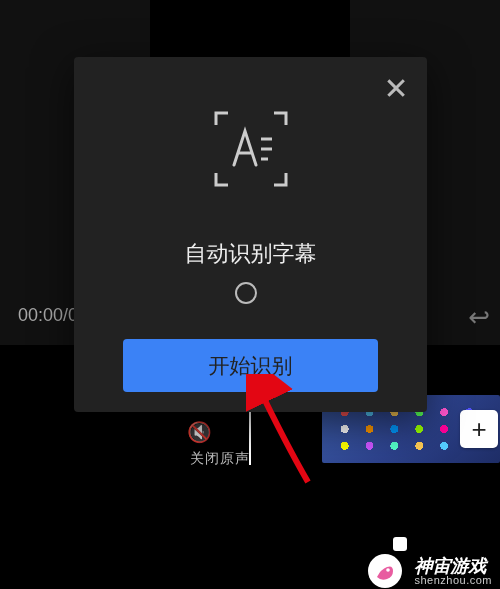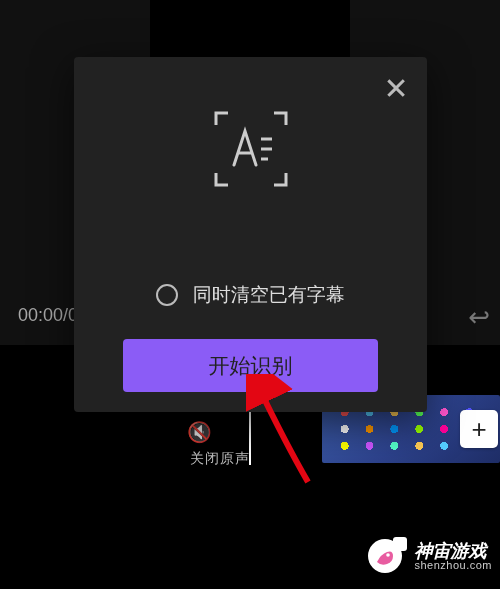--- a/index.html
+++ b/index.html
@@ -115,33 +115,33 @@
     .radio-ring {
       display:inline-block; width:22px; height:22px;
       border:2px solid #bbb; border-radius:50%;
       vertical-align:middle; margin-right:10px;
     }
     .modal-option-label {
       color:#ddd; font-size:19px; vertical-align:middle;
     }
     .modal-start {
       position:absolute; left:49px; top:282px; width:255px; height:53px;
-      background:#8b5cf6; border-radius:4px;
+      background:#3b82f6; border-radius:4px;
       color:#222; font-size:21px;
       display:flex; align-items:center; justify-content:center;
       cursor:pointer; border:none;
     }
     
     .pointer-arrow {
       position:absolute; left:246px; top:374px;
       pointer-events:none;
     }
     
     .watermark {
-      position:absolute; right:8px; bottom:16px;
+      position:absolute; right:8px; bottom:1px;
       display:flex; align-items:center; gap:12px;
     }
     .watermark-logo {
       width:34px; height:34px; background:#fff; border-radius:50%;
       display:flex; align-items:center; justify-content:center;
     }
     .watermark-text { text-align:left; line-height:1; }
     .watermark-title { color:#fff; font-size:18px; font-style:italic; font-weight:700; }
     .watermark-sub { color:#ccc; font-size:11px; letter-spacing:0.5px;text-align:center; }
   </style>
@@ -181,23 +181,23 @@
       <path d="M74 64 L74 76 L62 76" stroke="#ccc" stroke-width="3" fill="none"></path>
       <path d="M16 76 L4 76 L4 64" stroke="#ccc" stroke-width="3" fill="none"></path>
 
       <path d="M22 56 L33 22 L44 56 M26 44 L40 44" stroke="#ccc" stroke-width="3" fill="none" stroke-linecap="round"></path>
 
       <line x1="49" y1="30" x2="60" y2="30" stroke="#ccc" stroke-width="3"></line>
       <line x1="49" y1="40" x2="60" y2="40" stroke="#ccc" stroke-width="3"></line>
       <line x1="49" y1="50" x2="56" y2="50" stroke="#ccc" stroke-width="3"></line>
     </svg>
   </div>
+  <div class="modal-title">自动识别字幕</div>
   <div class="modal-option">
     <span class="radio-ring"></span>
-    <span class="modal-option-label">同时清空已有字幕</span>
   </div>
   <button class="modal-start">开始识别</button>
 </div>
 
 <svg class="pointer-arrow" width="80" height="115">
   <defs>
     <marker id="ah" markerWidth="10" markerHeight="10" refX="3" refY="5" orient="auto">
       <path d="M0 0 L10 5 L0 10 Z" fill="#e30613"></path>
     </marker>
   </defs>

